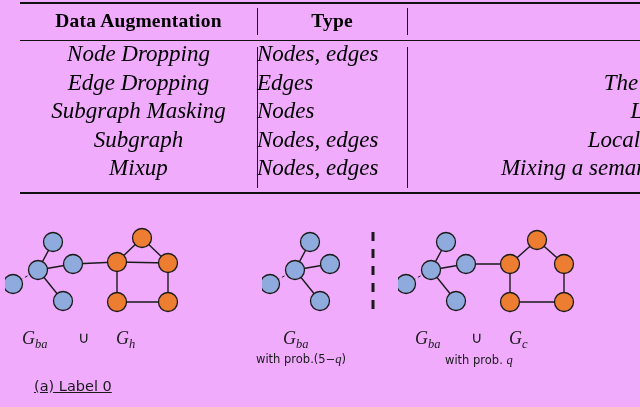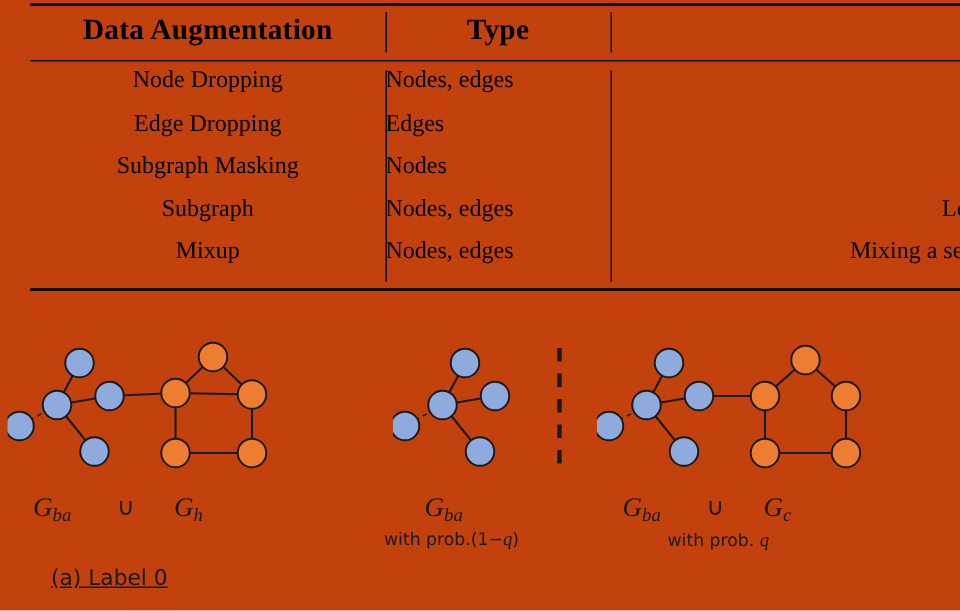--- a/index.html
+++ b/index.html
@@ -4,21 +4,21 @@
 <style>
   html, body {
     margin: 0;
     padding: 0;
     background: #ffffff;
   }
   #page {
     position: relative;
     width: 640px;
     height: 407px;
-    background: #c2410c;
+    background: #f0abfc;
     overflow: hidden;
     font-family: "Liberation Serif", serif;
     color: #000000;
   }
 
   
   .table-wrap {
     position: absolute;
     left: 20px;
     top: 2px;
@@ -63,22 +63,23 @@
     width: 1.3px;
     background: #111;
   }
   .sep-h1 { left: 237px; top: 6px;  height: 27px; }
   .sep-h2 { left: 387px; top: 6px;  height: 27px; }
   .sep-b1 { left: 237px; top: 45px; height: 141px; }
   .sep-b2 { left: 387px; top: 45px; height: 141px; }
 
   .body-row td {
     height: 28.5px;
-    font-size: 16px;
+    font-size: 23px;
     line-height: 28.5px;
+    font-style: italic;
   }
   .cell-c {
     text-align: left;
     white-space: nowrap;
     padding-left: 10px;
   }
   .cell-c.right { text-align: right; padding-right: 4px; padding-left: 0; }
 
   
   .figure {
@@ -231,21 +232,21 @@
         <circle cx="68" cy="42" r="9.5" fill="#8FAADC"></circle>
         <circle cx="58" cy="79" r="9.5" fill="#8FAADC"></circle>
         <circle cx="8" cy="62" r="9.5" fill="#8FAADC"></circle>
       </g>
     </svg>
 
     <div class="glabel" style="left:283px; top:128px;">
       <span>G</span><span class="sub">ba</span>
     </div>
     <div class="prob" style="left:256px; top:152px;">
-      <span>with prob.(1</span><span>−</span><i>q</i><span>)</span>
+      <span>with prob.(5</span><span>−</span><i>q</i><span>)</span>
     </div>
 
     <svg width="6" height="80" style="position:absolute; left:370px; top:32px;">
       <line x1="3" y1="0" x2="3" y2="78" stroke="#1a1a1a" stroke-width="3" stroke-dasharray="9,8"></line>
     </svg>
 
     <svg width="220" height="110" style="position:absolute; left:398px; top:22px;">
       <g stroke="#1a1a1a" stroke-width="1.4" fill="none">
         <line x1="33" y1="48" x2="48" y2="20"></line>
         <line x1="33" y1="48" x2="68" y2="42"></line>

